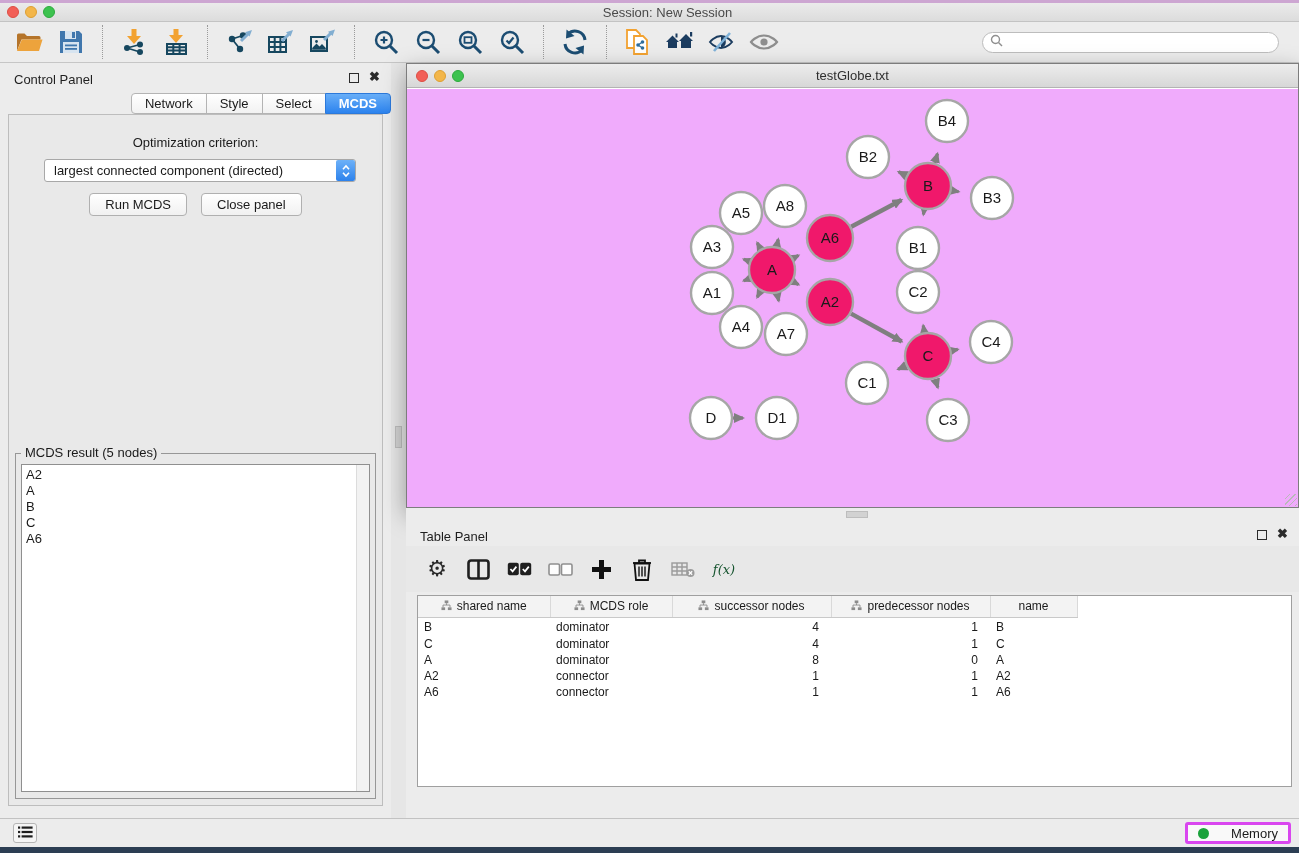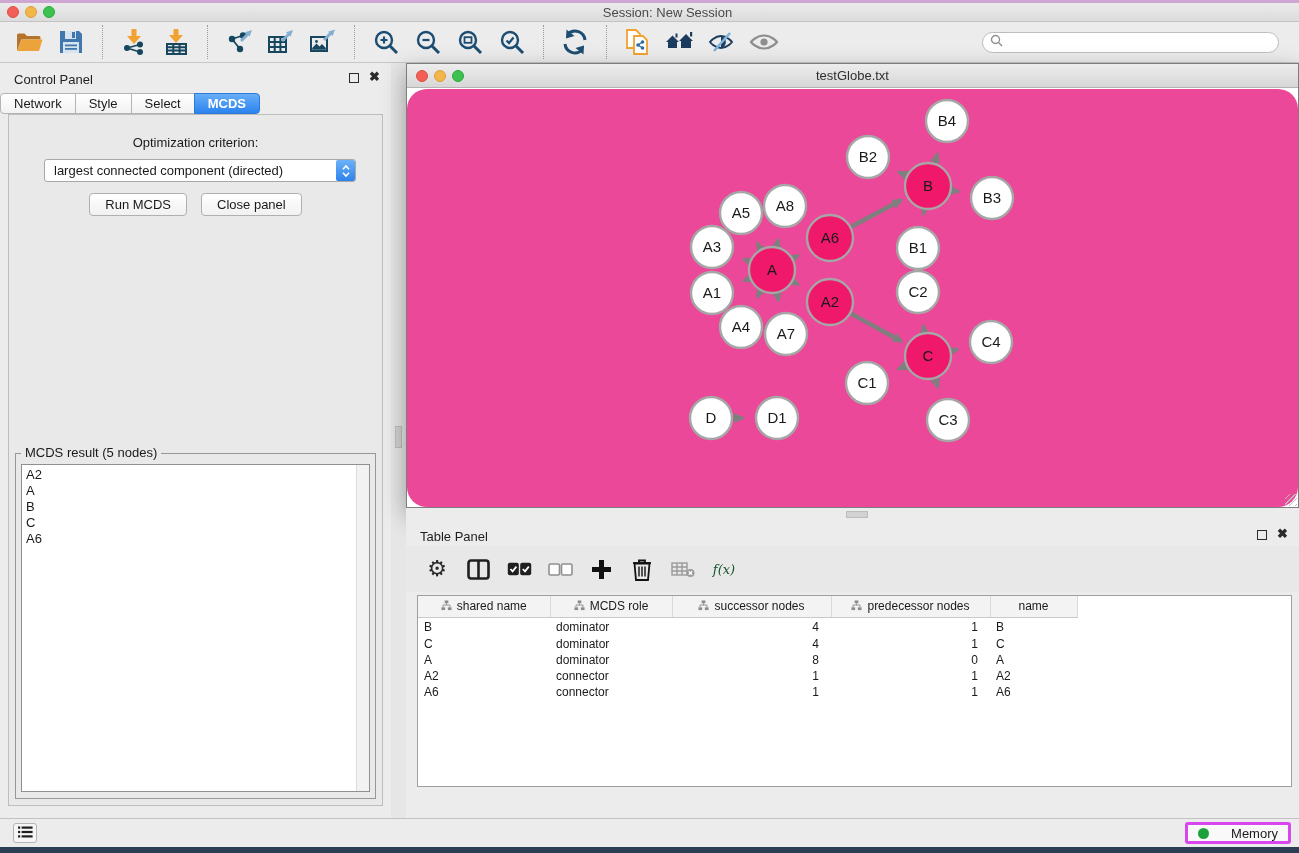--- a/index.html
+++ b/index.html
@@ -37,21 +37,21 @@
   .seg-tab:first-child { border-radius:4px 0 0 4px; margin-left:0; }
   .seg-tab:last-child { border-radius:0 4px 4px 0;font-weight:bold; }
   .seg-tab.sel { background:linear-gradient(#68aef8,#2c83ee); color:#fff; border-color:#2c79da; }
 
   
   .control-panel { position:absolute; left:0; top:63px; width:391px; height:755px; background:#ececec; }
   .panel-head { position:relative; height:30px; }
   .panel-title { position:absolute; left:14px; top:9px; font-size:13px; color:#1f1f1f; }
   .panel-float { position:absolute; right:32px; top:10px; width:10px; height:10px; border:1.6px solid #2b2b2b; }
   .panel-close { position:absolute; right:11px; top:6px; font-size:13px; font-weight:bold; color:#2b2b2b; }
-  .cp-tabs { position:absolute; left:0; top:30px; width:100%; display:flex; justify-content:flex-start; }
+  .cp-tabs { position:absolute; left:0; top:30px; width:100%; display:flex; justify-content:flex-end; }
   .cp-box { position:absolute; left:8px; right:8px; top:51px; bottom:12px; border:1px solid #bdbdbd; background:#e9e9e9; }
   .opt-label { position:absolute; top:20px; left:0; right:0; text-align:center; font-size:13px; }
   .dropdown { position:absolute; top:44px; left:35px; width:312px; height:23px; background:#fff;
     border:1px solid #a8a8a8; border-radius:3px; display:flex; align-items:center; }
   .dropdown .dd-text { flex:1; font-size:13px; padding-left:9px; white-space:nowrap; overflow:hidden; }
   .dropdown .stepper { width:19px; height:21px; margin-right:0px; border-radius:2px;
     background:linear-gradient(#6db1f8,#2d82ec); display:flex; align-items:center; justify-content:center; }
   .cp-buttons { position:absolute; top:78px; left:0; right:0; display:flex; justify-content:center; gap:14px; }
   .push-btn { height:23px; padding:0 15px; font-size:13px; background:linear-gradient(#ffffff,#f1f1f1);
     border:1px solid #b0b0b0; border-radius:4px; line-height:21px; cursor:default; }
@@ -69,21 +69,21 @@
   .h-divider { position:absolute; left:406px; top:508px; width:893px; height:12px; background:#ececec; }
   .h-divider .handle { position:absolute; left:440px; top:3px; width:22px; height:7px; background:#d2d2d2; border:1px solid #bdbdbd; }
 
   
   .net-window { position:absolute; left:406px; top:63px; width:893px; height:445px; background:#fff;
     border:1px solid #7d7d7d; box-shadow:0 8px 22px rgba(0,0,0,0.35); }
   .net-titlebar { position:relative; height:24px; background:linear-gradient(#ededed,#d7d7d7); border-bottom:1px solid #b3b3b3;
     display:flex; align-items:center; }
   .net-titlebar .lights { margin-left:9px; }
   .net-title { position:absolute; left:0; right:0; text-align:center; font-size:13px; color:#2e2e2e; }
-  .net-canvas { position:absolute; left:0; top:25px; right:0; bottom:0; background:#ec4899;border-radius:20px; }
+  .net-canvas { position:absolute; left:0; top:25px; right:0; bottom:0; background:#f0abfc; }
   .net-canvas svg { display:block; }
   .net-canvas svg text { font-family:"Liberation Sans",sans-serif; font-size:15px; fill:#1a1a1a; }
   .resize-grip { position:absolute; right:1px; bottom:1px; width:12px; height:12px;
     background:repeating-linear-gradient(135deg, transparent 0 3px, #b9b9b9 3px 4px); }
 
   
   .table-panel { position:absolute; left:406px; top:520px; width:893px; height:298px; background:#ececec; }
   .tp-toolbar { position:absolute; left:0; top:26px; right:0; height:46px; background:#e8e8e8;
     display:flex; align-items:center; padding-left:18px; gap:15px; }
   .tp-btn { min-width:26px; height:30px; display:flex; align-items:center; justify-content:center; cursor:default; }

